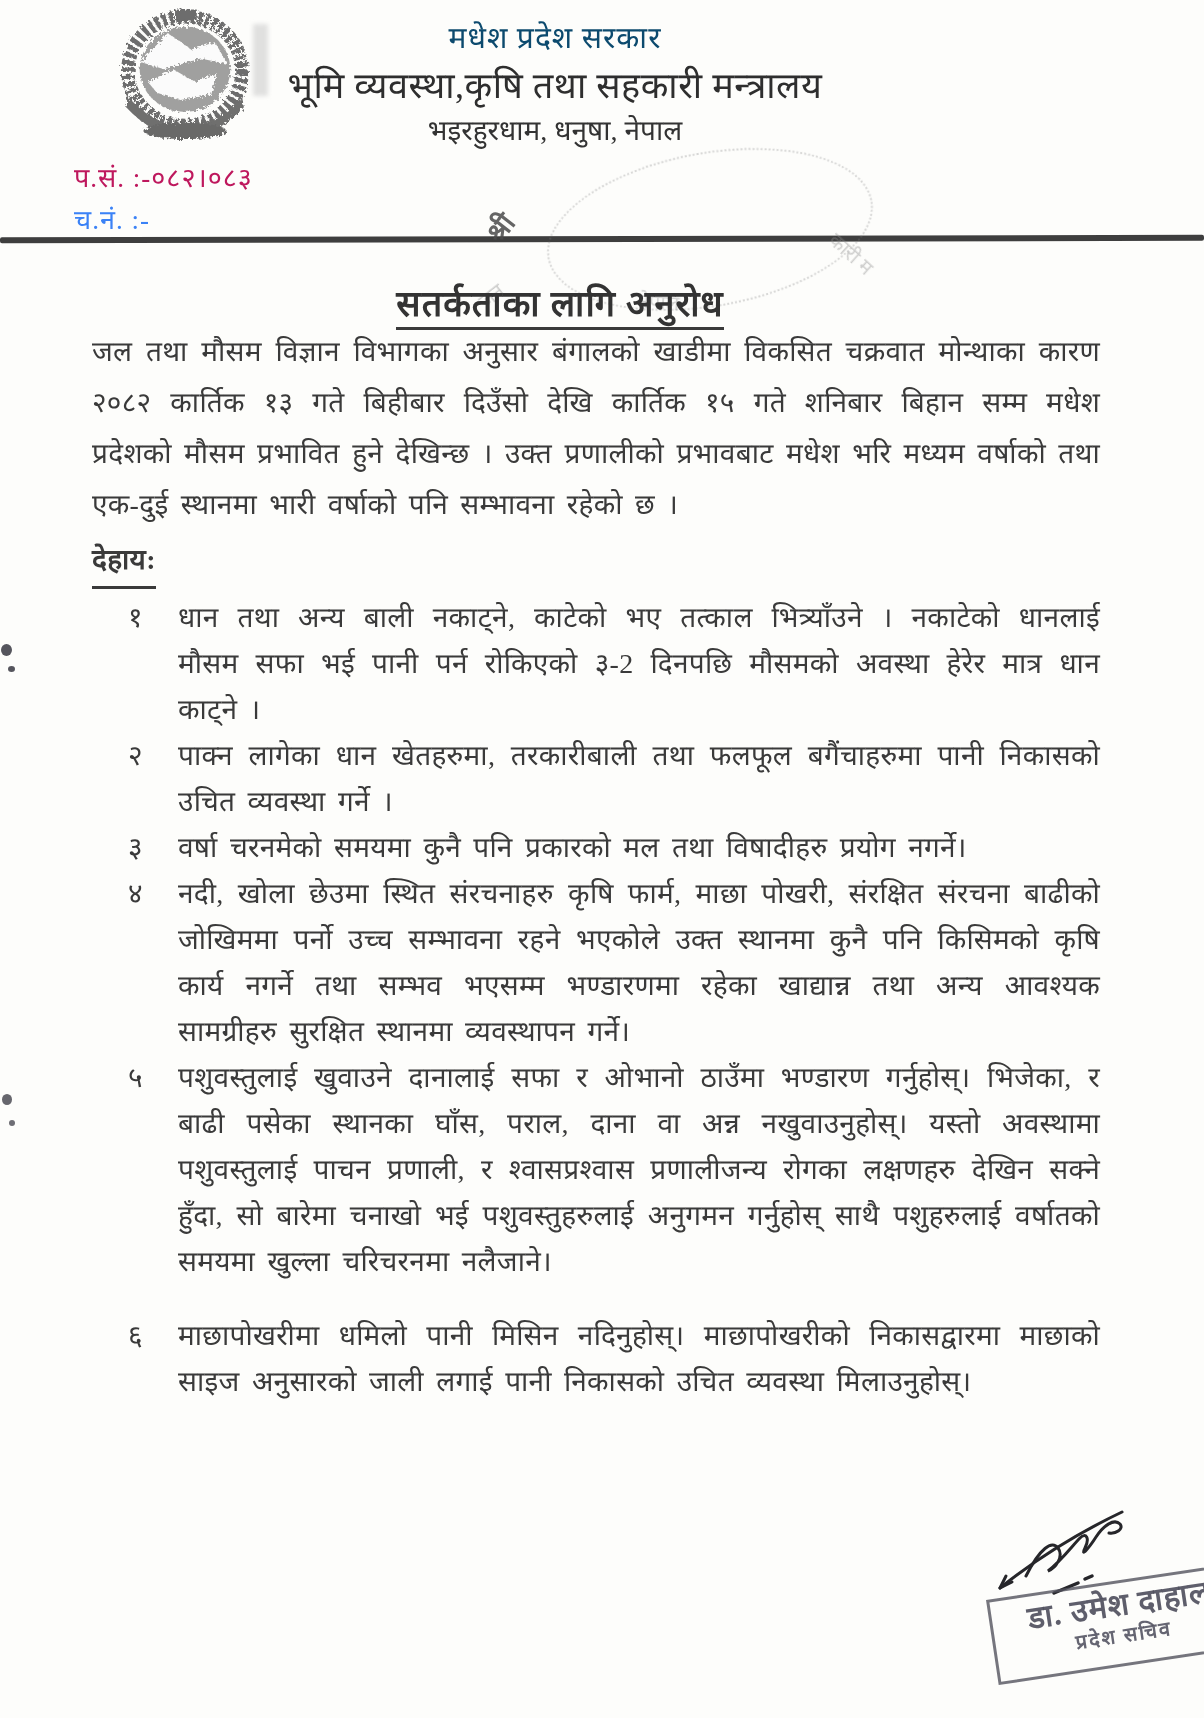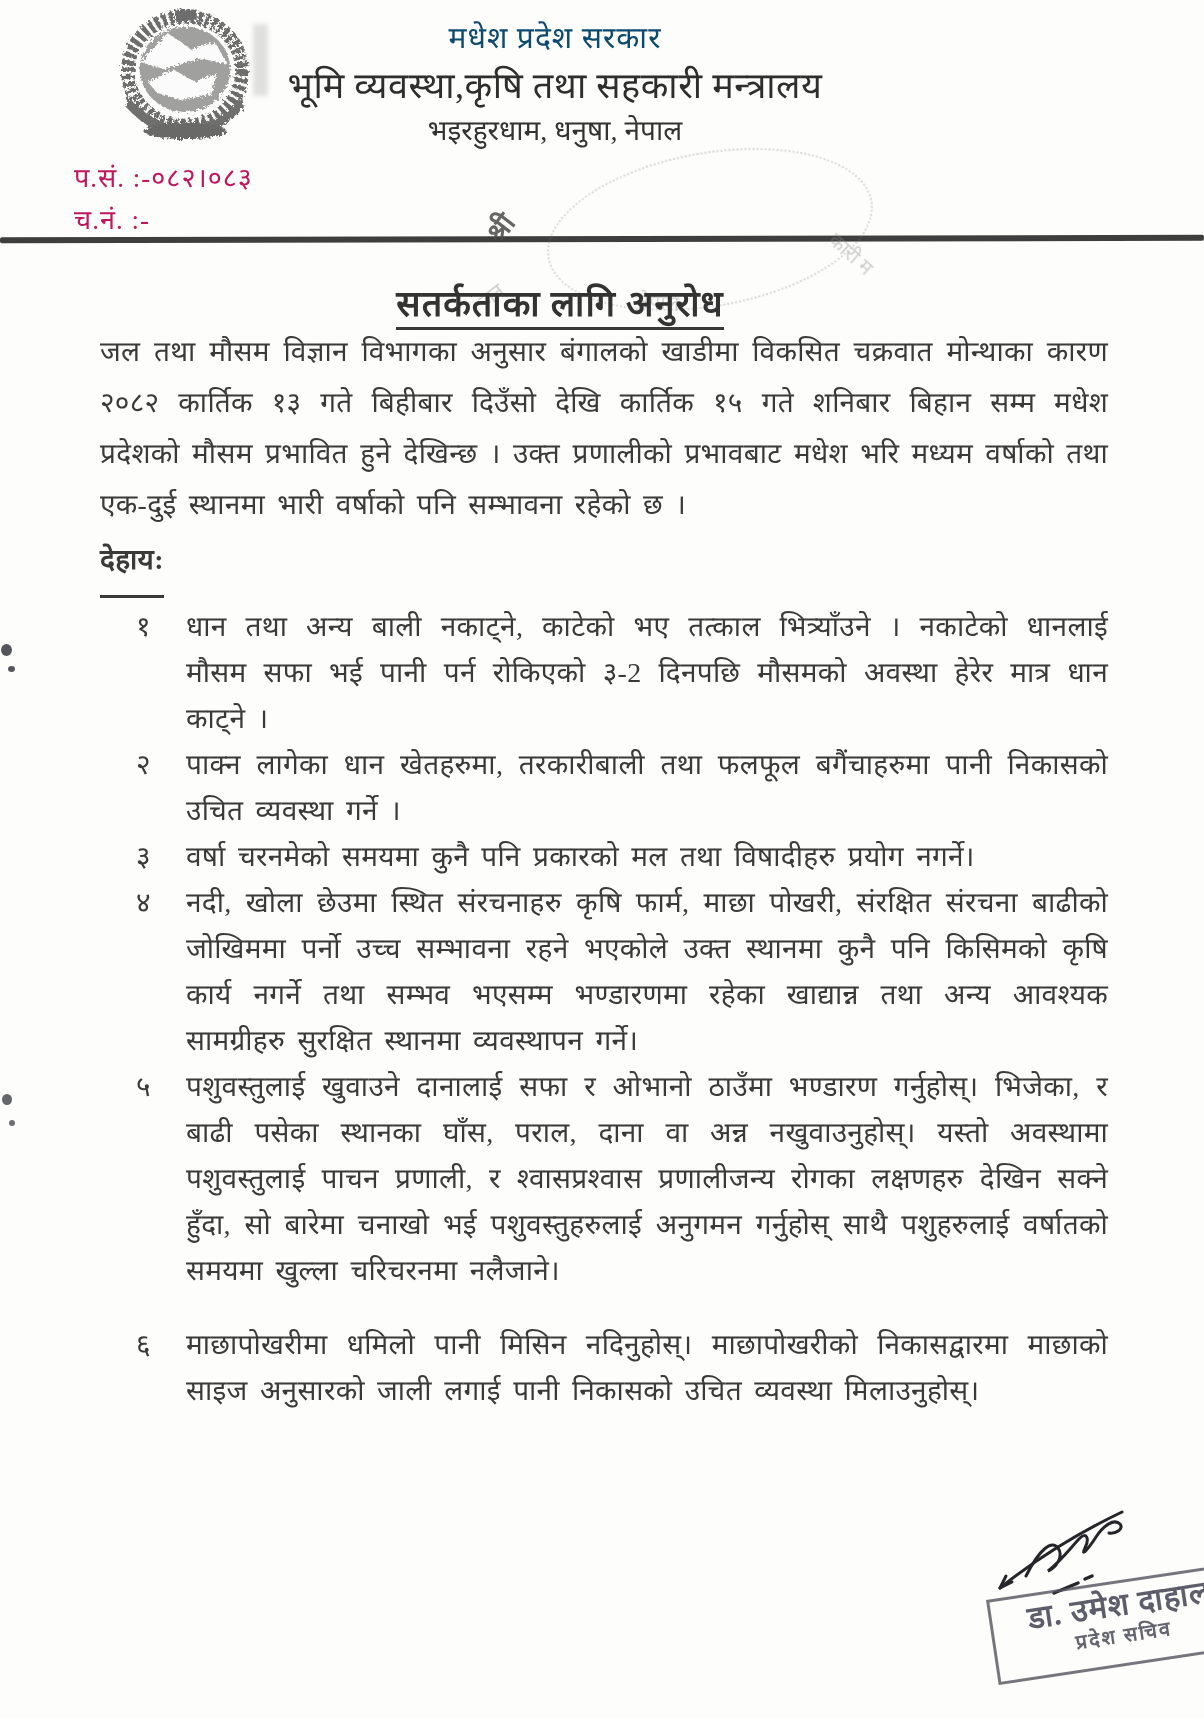--- a/index.html
+++ b/index.html
@@ -11,47 +11,47 @@
     font-family:"Liberation Serif","DejaVu Serif",serif;
     color:#3a3a3a;
   }
   
   .emblem { position:absolute; left:108px; top:6px; width:154px; height:152px; opacity:.86; }
   .hdr { position:absolute; left:0; top:0; width:1110px; text-align:center; }
   .gov-name   { position:absolute; top:16px;  width:100%; font-size:30px; letter-spacing:1px; color:#0c4a6e; }
   .ministry   { position:absolute; top:60px;  width:100%; font-size:36px; letter-spacing:.5px; color:#2e2e2e; }
   .address    { position:absolute; top:110px; width:100%; font-size:28px; color:#333; }
   .ref-no     { position:absolute; left:74px; top:158px; font-size:27px; color:#be185d; letter-spacing:1px; }
-  .disp-no    { position:absolute; left:74px; top:200px; font-size:27px; color:#be185d; letter-spacing:1px; }
+  .disp-no    { position:absolute; left:74px; top:200px; font-size:27px; color:#3b82f6; letter-spacing:1px; }
   .rule { position:absolute; left:0; top:236px; width:1204px; height:6px; background:#3e3e3e; transform:rotate(-0.12deg); border-radius:2px; }
   .scan-streak { position:absolute; left:253px; top:24px; width:15px; height:72px; background:#c9c9c9; opacity:.55; filter:blur(2px); }
 
   
   .seal-oval { position:absolute; left:545px; top:152px; width:330px; height:155px;
     border:2px dotted rgba(125,125,125,.30); border-radius:50%;
     transform:rotate(-10deg); filter:blur(.4px); }
   .seal-shree { position:absolute; left:486px; top:208px; font-size:28px; font-weight:bold; color:#4b4b4b;
     transform:rotate(-52deg); opacity:.85; }
   .seal-frag { position:absolute; color:#8e8e8e; font-size:20px; filter:blur(.7px); }
   .seal-frag.f1 { left:478px; top:282px; transform:rotate(-38deg); opacity:.45; }
   .seal-frag.f2 { left:638px; top:288px; transform:rotate(4deg);  opacity:.40; }
   .seal-frag.f3 { left:826px; top:240px; transform:rotate(42deg); opacity:.42; }
 
   
   .title { position:absolute; left:0; top:278px; width:1120px; text-align:center; }
   .title span { font-size:36px; font-weight:bold; color:#333; letter-spacing:1px;
     border-bottom:3px solid #3a3a3a; padding-bottom:3px; }
 
   
-  .body-text { position:absolute; left:100px; top:326px; width:1008px;
+  .body-text { position:absolute; left:92px; top:326px; width:1008px;
     font-size:28px; line-height:51px; text-align:justify; text-align-last:left;
     word-spacing:5px; letter-spacing:.3px; color:#3a3a3a; }
   .para { margin:0; }
   .list-heading { display:inline-block; font-weight:bold; font-size:28px; margin-top:4px;
-    border-bottom:3px solid #3a3a3a; padding-bottom:10px; }
+    border-bottom:3px solid #3a3a3a; padding-bottom:1px; }
   .item-list { margin-top:6px; }
   .item { display:flex; line-height:46px; margin-left:36px; }
   .item .num { flex:0 0 50px; }
   .item .txt { flex:1; text-align:justify; text-align-last:left; word-spacing:5px; }
   .item.gap-before { margin-top:28px; }
 
   
   .signature { position:absolute; left:990px; top:1496px; width:160px; height:104px; }
   .stamp { position:absolute; left:986px; top:1600px; width:262px; height:86px;
     border:3px solid rgba(82,82,94,.8); transform:rotate(-8.5deg); transform-origin:left top;

